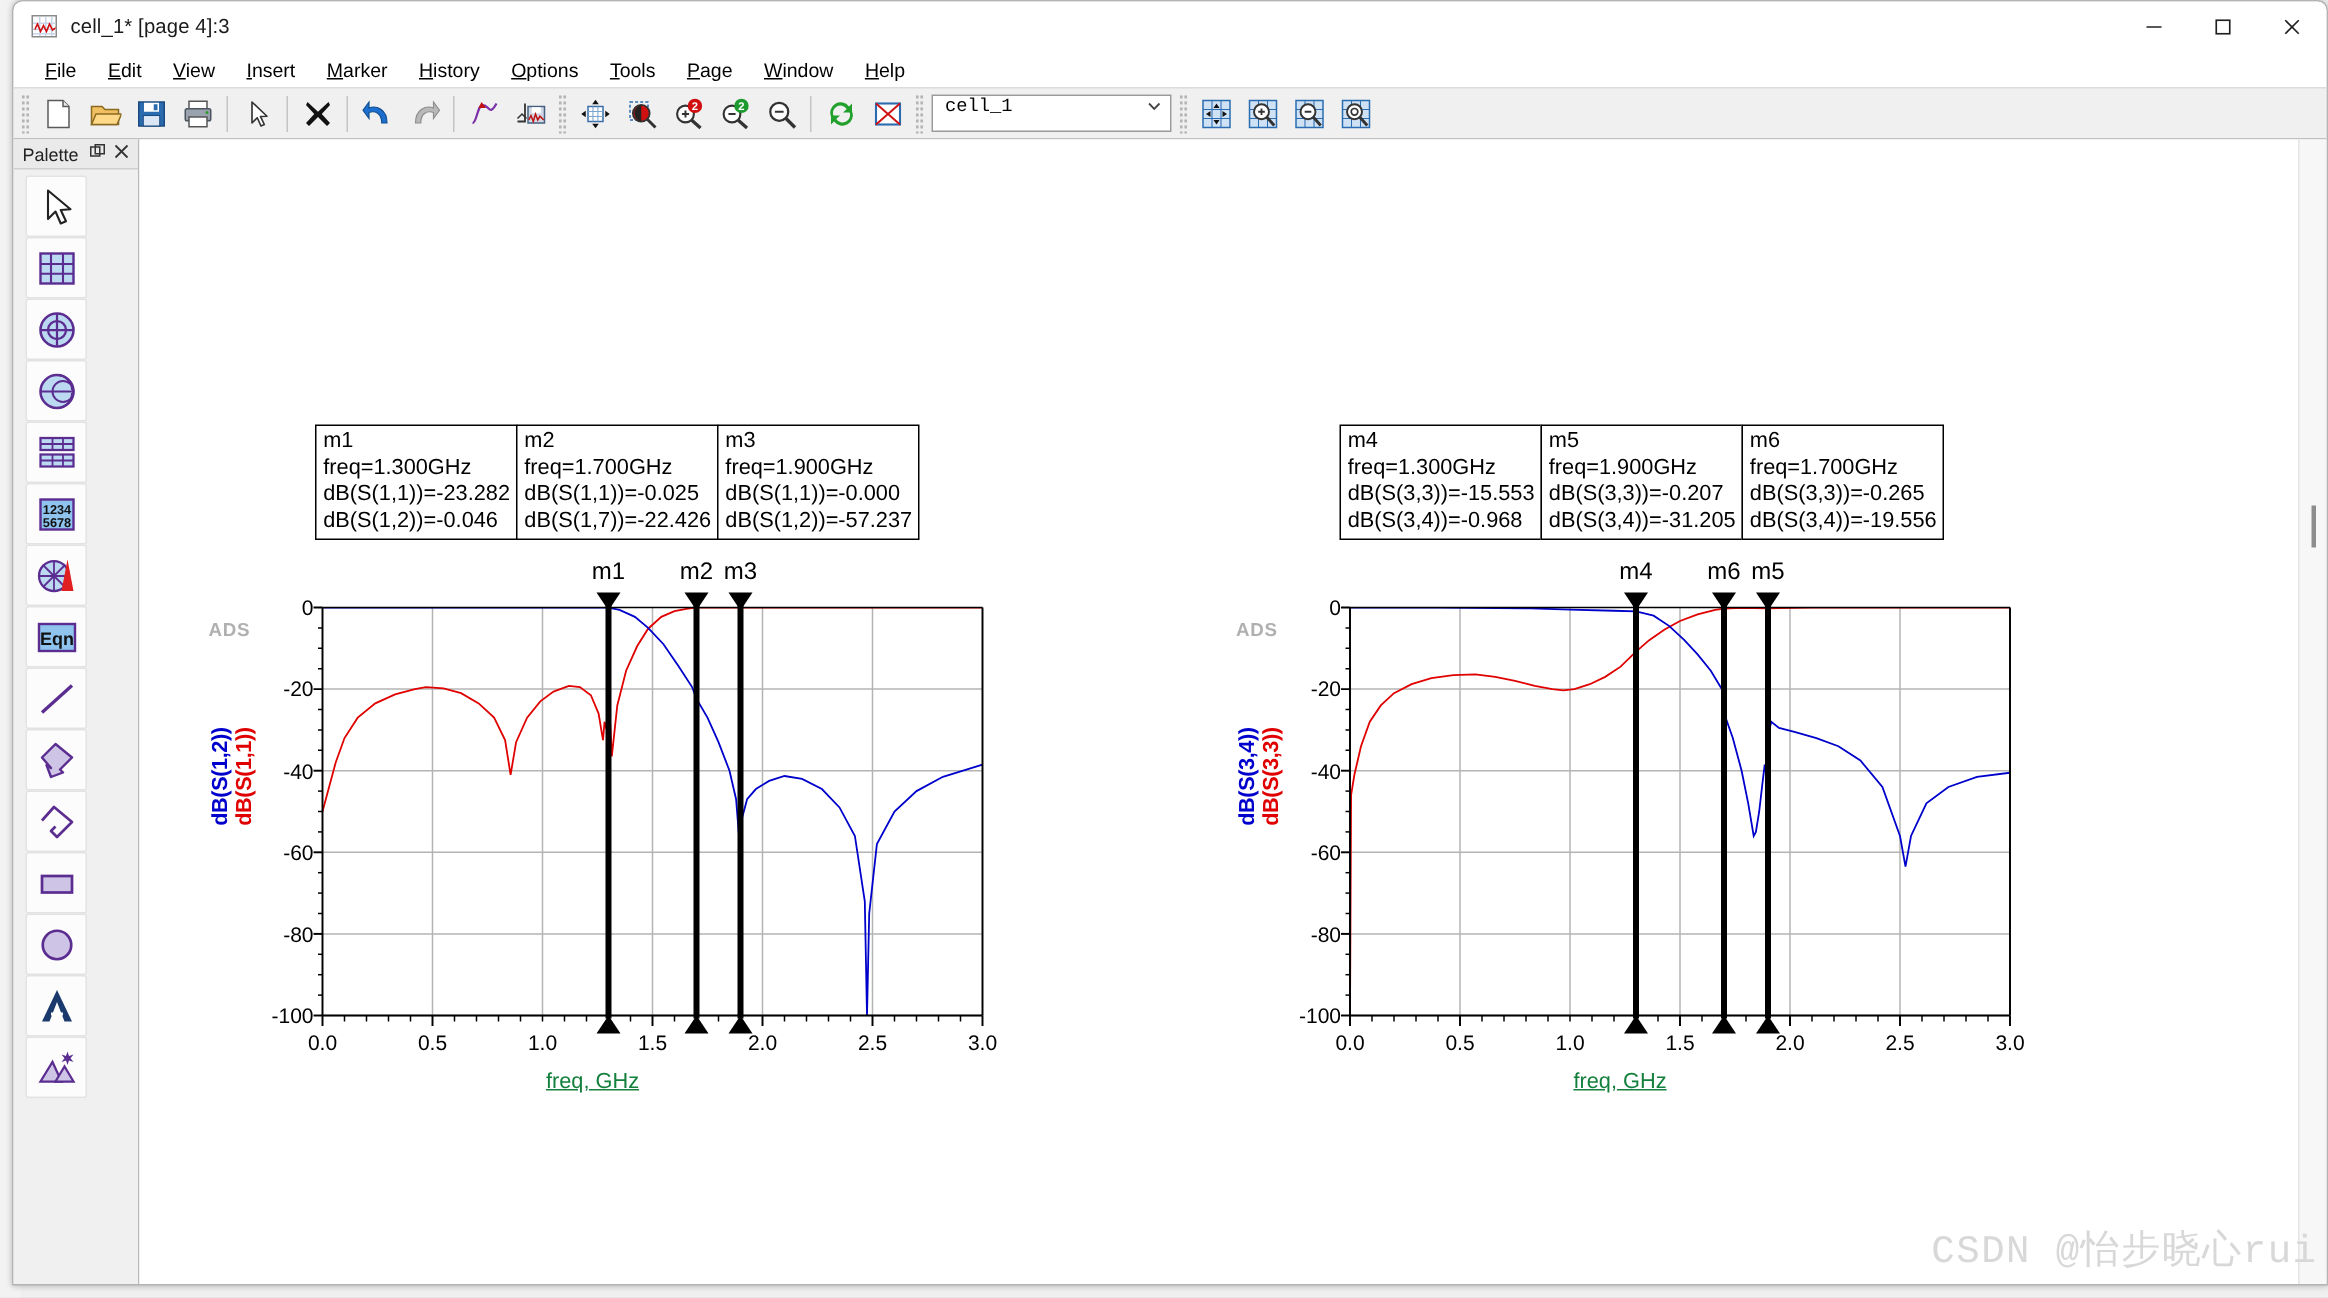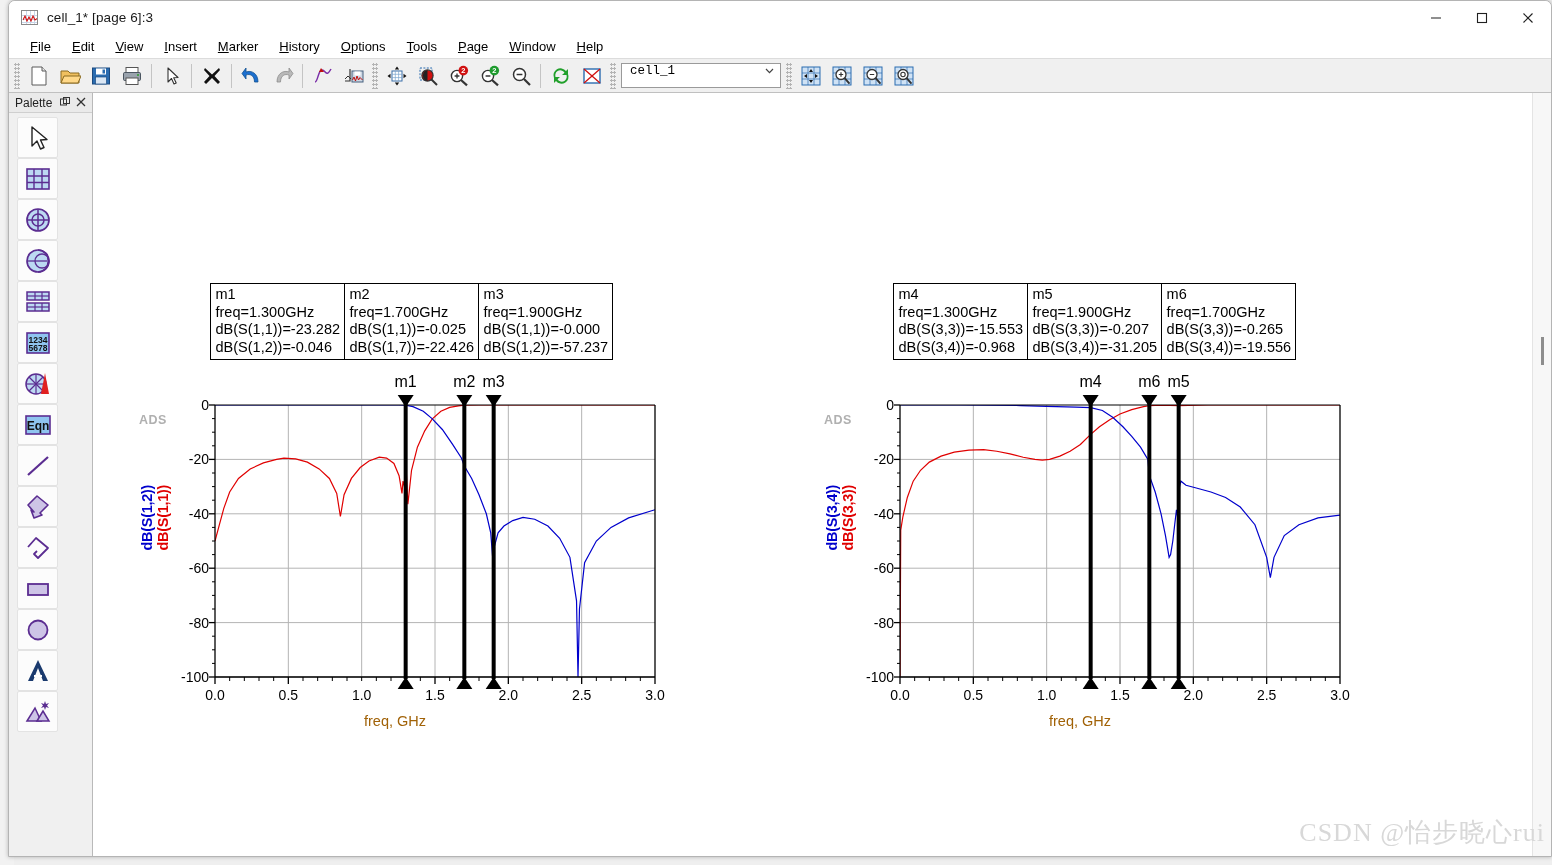--- a/index.html
+++ b/index.html
@@ -143,38 +143,38 @@
     position:absolute; font-size:12.5px; color:#b0b0b0;
     font-weight:bold; letter-spacing:.5px;
   }
   .graph .ylabels {
     position:absolute; writing-mode:vertical-rl; transform:rotate(180deg);
     font-size:14.5px; font-weight:bold; letter-spacing:-.3px;
   }
   .graph .ylab-blue { color:#0000cc; }
   .graph .ylab-red { color:#e00000; }
   .graph .xtitle {
-    position:absolute; font-size:14.5px; color:#a16207; text-align:center;
+    position:absolute; font-size:14.5px; color:#15803d; text-align:center;text-decoration:underline;
   }
   .graph .ytick {
     position:absolute; font-size:14px; color:#000; text-align:right;
     transform:translateY(-50%);
   }
   .graph .xtick {
     position:absolute; font-size:14px; color:#000; text-align:center;
     transform:translateX(-50%);
   }
   .marker-label {
     position:absolute; font-size:16px; color:#000;
     transform:translateX(-50%); white-space:nowrap;
   }
   .wm {
     position:absolute; right:6px; bottom:6px;
     font-size:26px; color:#d8d8d8;
-    font-family:Liberation Serif, serif;
+    font-family:Liberation Mono, monospace;
     letter-spacing:1px; pointer-events:none;
   }
 </style>
 </head>
 <body>
 
 <div id="bg-window">
   <div class="bg-strip"></div>
 </div>
 
@@ -185,21 +185,21 @@
       <div class="gridv" style="left:4px"></div>
       <div class="gridv" style="left:8px"></div>
       <div class="gridv" style="left:12px"></div>
       <div class="gridh" style="top:4px"></div>
       <div class="gridh" style="top:8px"></div>
       <div class="gridh" style="top:11px"></div>
       <svg class="wave" viewBox="0 0 15 7">
         <polyline points="0,5 2,1 4,6 6,2 8,6 10,1 12,5 15,3" fill="none" stroke="#d01010" stroke-width="1.1"></polyline>
       </svg>
     </div>
-    <div id="title-text">cell_1* [page 6]:3</div>
+    <div id="title-text">cell_1* [page 4]:3</div>
     <div id="winbtns">
       <div class="winbtn">
         <svg width="12" height="12" viewBox="0 0 12 12">
             <line x1="1" y1="6" x2="11" y2="6" stroke="#202020" stroke-width="1.1"></line>
           </svg>
       </div>
       <div class="winbtn">
         <svg width="12" height="12" viewBox="0 0 12 12">
             <rect x="1.5" y="1.5" width="9" height="9" fill="none" stroke="#202020" stroke-width="1.1"></rect>
           </svg>

